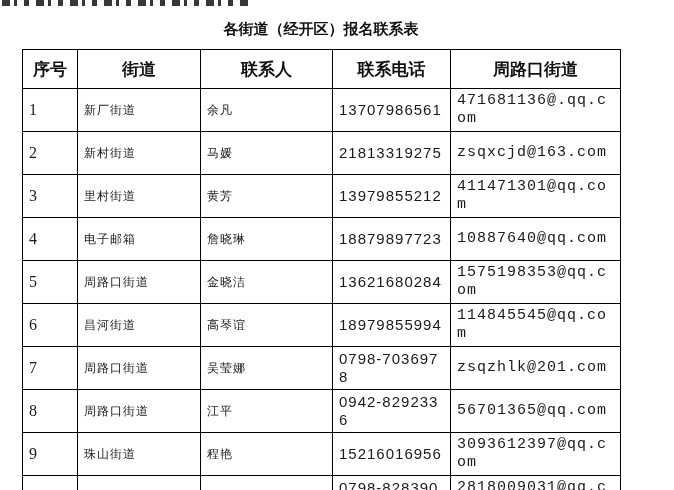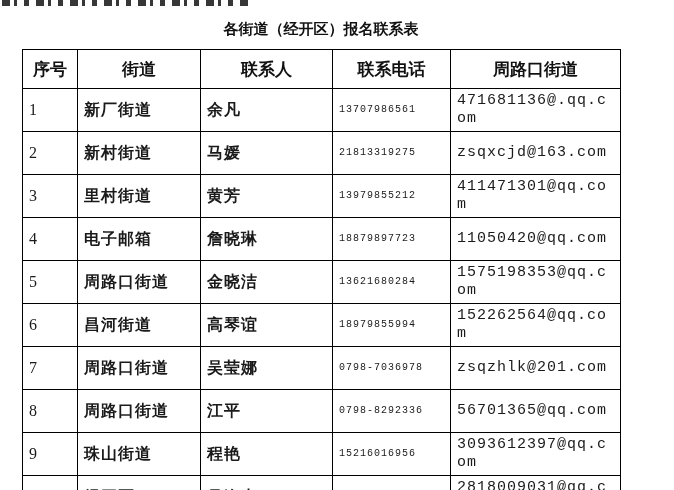--- a/index.html
+++ b/index.html
@@ -27,23 +27,23 @@
   table.contact th, table.contact td{
     border:1px solid #000000;vertical-align:middle;
     padding:1px 6px;overflow:hidden;
   }
   table.contact th{
     height:36px;font-family:"Liberation Sans", sans-serif;
     font-weight:bold;font-size:17px;color:#111111;
   }
   table.contact td{height:40px;}
   .c-idx{font-family:"Liberation Serif", serif;font-size:16px;}
-  .c-cn{font-family:"Liberation Serif", serif;font-size:16px;letter-spacing:1px;font-weight:bold;}
+  .c-cn{font-family:"Liberation Serif", serif;font-size:12px;letter-spacing:1px;}
   .c-phone{
-    font-family:Liberation Mono, monospace;font-size:10px;
+    font-family:Liberation Sans, sans-serif;font-size:15px;
     letter-spacing:1px;line-height:18px;word-break:break-all;padding:1px 3px;
   }
   .c-email{
     font-family:"Liberation Mono", monospace;font-size:15px;
     letter-spacing:1px;line-height:18px;word-break:break-all;padding:1px 7px;margin-top:41px;
   }
 </style>
 </head>
 <body>
 
@@ -90,48 +90,48 @@
         <td class="c-cn">里村街道</td>
         <td class="c-cn">黄芳</td>
         <td class="c-phone">13979855212</td>
         <td class="c-email">411471301@qq.com</td>
       </tr>
       <tr>
         <td class="c-idx">4</td>
         <td class="c-cn">电子邮箱</td>
         <td class="c-cn">詹晓琳</td>
         <td class="c-phone">18879897723</td>
-        <td class="c-email">11050420@qq.com</td>
+        <td class="c-email">10887640@qq.com</td>
       </tr>
       <tr>
         <td class="c-idx">5</td>
         <td class="c-cn">周路口街道</td>
         <td class="c-cn">金晓洁</td>
         <td class="c-phone">13621680284</td>
         <td class="c-email">1575198353@qq.com</td>
       </tr>
       <tr>
         <td class="c-idx">6</td>
         <td class="c-cn">昌河街道</td>
         <td class="c-cn">高琴谊</td>
         <td class="c-phone">18979855994</td>
-        <td class="c-email">152262564@qq.com</td>
+        <td class="c-email">114845545@qq.com</td>
       </tr>
       <tr>
         <td class="c-idx">7</td>
         <td class="c-cn">周路口街道</td>
         <td class="c-cn">吴莹娜</td>
         <td class="c-phone">0798-7036978</td>
         <td class="c-email">zsqzhlk@201.com</td>
       </tr>
       <tr>
         <td class="c-idx">8</td>
         <td class="c-cn">周路口街道</td>
         <td class="c-cn">江平</td>
-        <td class="c-phone">0798-8292336</td>
+        <td class="c-phone">0942-8292336</td>
         <td class="c-email">56701365@qq.com</td>
       </tr>
       <tr>
         <td class="c-idx">9</td>
         <td class="c-cn">珠山街道</td>
         <td class="c-cn">程艳</td>
         <td class="c-phone">15216016956</td>
         <td class="c-email">3093612397@qq.com</td>
       </tr>
       <tr>

